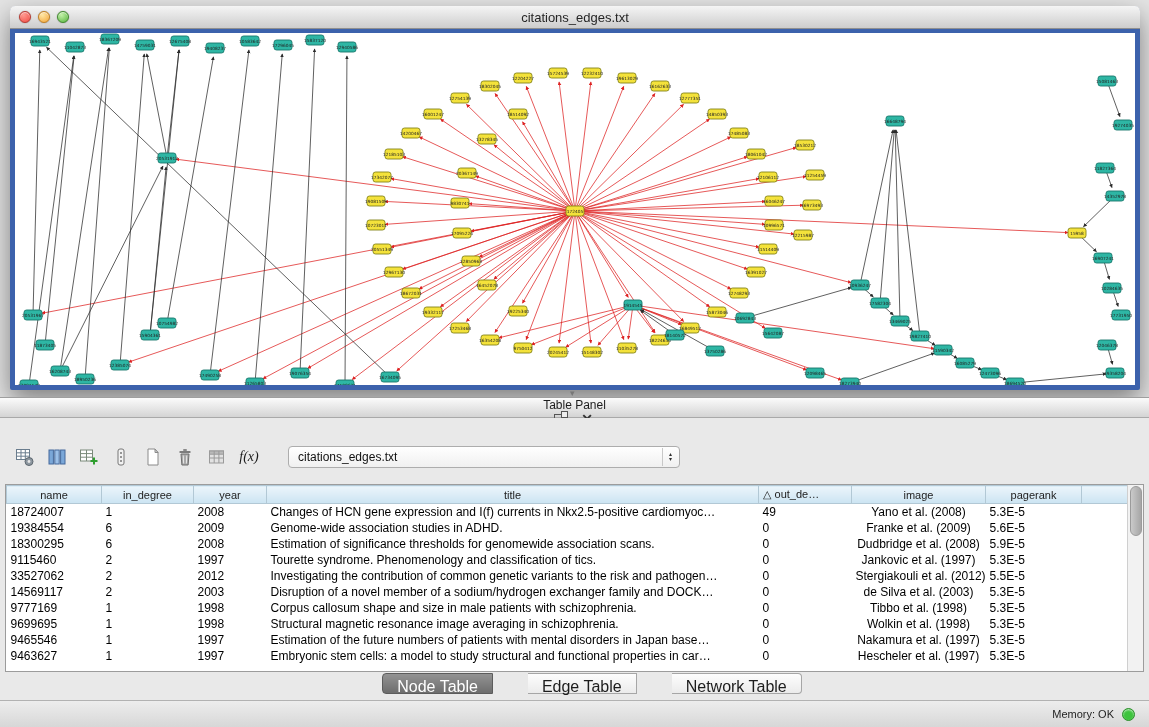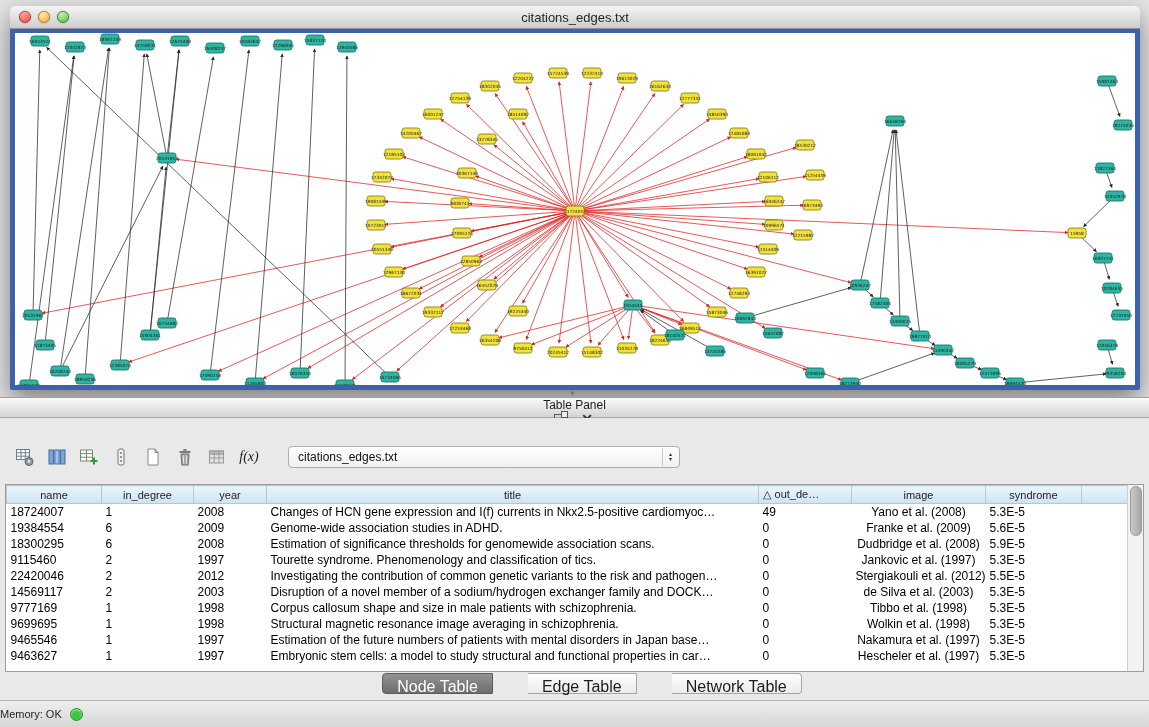--- a/index.html
+++ b/index.html
@@ -93,21 +93,21 @@
     background:linear-gradient(#fdfdfd,#ebebeb);border:1px solid #a6a6a6;border-left:none;color:#1d1d1d;margin-left:35px;
   }
   .tab:first-child{border-left:1px solid #a6a6a6;border-radius:4px 0 0 4px;}
   .tab:last-child{border-radius:0 4px 4px 0;}
   .tab.active{background:linear-gradient(#939393,#6d6d6d);color:#fff;border-color:#5c5c5c;}
 
   
   .statusbar{
     position:absolute;left:0;top:700px;width:100%;height:27px;box-sizing:border-box;
     background:linear-gradient(#ededed,#d7d7d7);border-top:1px solid #b2b2b2;
-    display:flex;align-items:center;gap:8px;padding-right:14px;
+    display:flex;align-items:center;justify-content:flex-end;gap:8px;padding-right:14px;
     font-size:11px;color:#1f1f1f;
   }
   .mem-dot{width:11px;height:11px;border-radius:50%;border:1px solid #2f8f2f;box-shadow:inset 0 1px 2px rgba(255,255,255,.7);}
 </style>
 </head>
 <body>
 
 <div class="net-window">
   <div class="titlebar">
     <div class="lights">
@@ -542,21 +542,21 @@
           <col>
       </colgroup>
       <thead>
         <tr>
             <th class="col0">name</th>
             <th class="col1">in_degree</th>
             <th class="col2">year</th>
             <th class="col3">title</th>
             <th class="col4">△ out_de…</th>
             <th class="col5">image</th>
-            <th class="col6">syndrome</th>
+            <th class="col6">pagerank</th>
             <th class="col-fill"></th>
           </tr>
       </thead>
       <tbody>
           <tr>
             <td class="col0">18724007</td>
             <td class="col1">1</td>
             <td class="col2">2008</td>
             <td class="col3">Changes of HCN gene expression and I(f) currents in Nkx2.5-positive cardiomyoc…</td>
             <td class="col4">49</td>
@@ -588,21 +588,21 @@
             <td class="col0">9115460</td>
             <td class="col1">2</td>
             <td class="col2">1997</td>
             <td class="col3">Tourette syndrome. Phenomenology and classification of tics.</td>
             <td class="col4">0</td>
             <td class="col5">Jankovic et al. (1997)</td>
             <td class="col6">5.3E-5</td>
             <td class="col-fill"></td>
           </tr>
           <tr>
-            <td class="col0">22420046</td>
+            <td class="col0">33527062</td>
             <td class="col1">2</td>
             <td class="col2">2012</td>
             <td class="col3">Investigating the contribution of common genetic variants to the risk and pathogen…</td>
             <td class="col4">0</td>
             <td class="col5">Stergiakouli et al. (2012)</td>
             <td class="col6">5.5E-5</td>
             <td class="col-fill"></td>
           </tr>
           <tr>
             <td class="col0">14569117</td>

